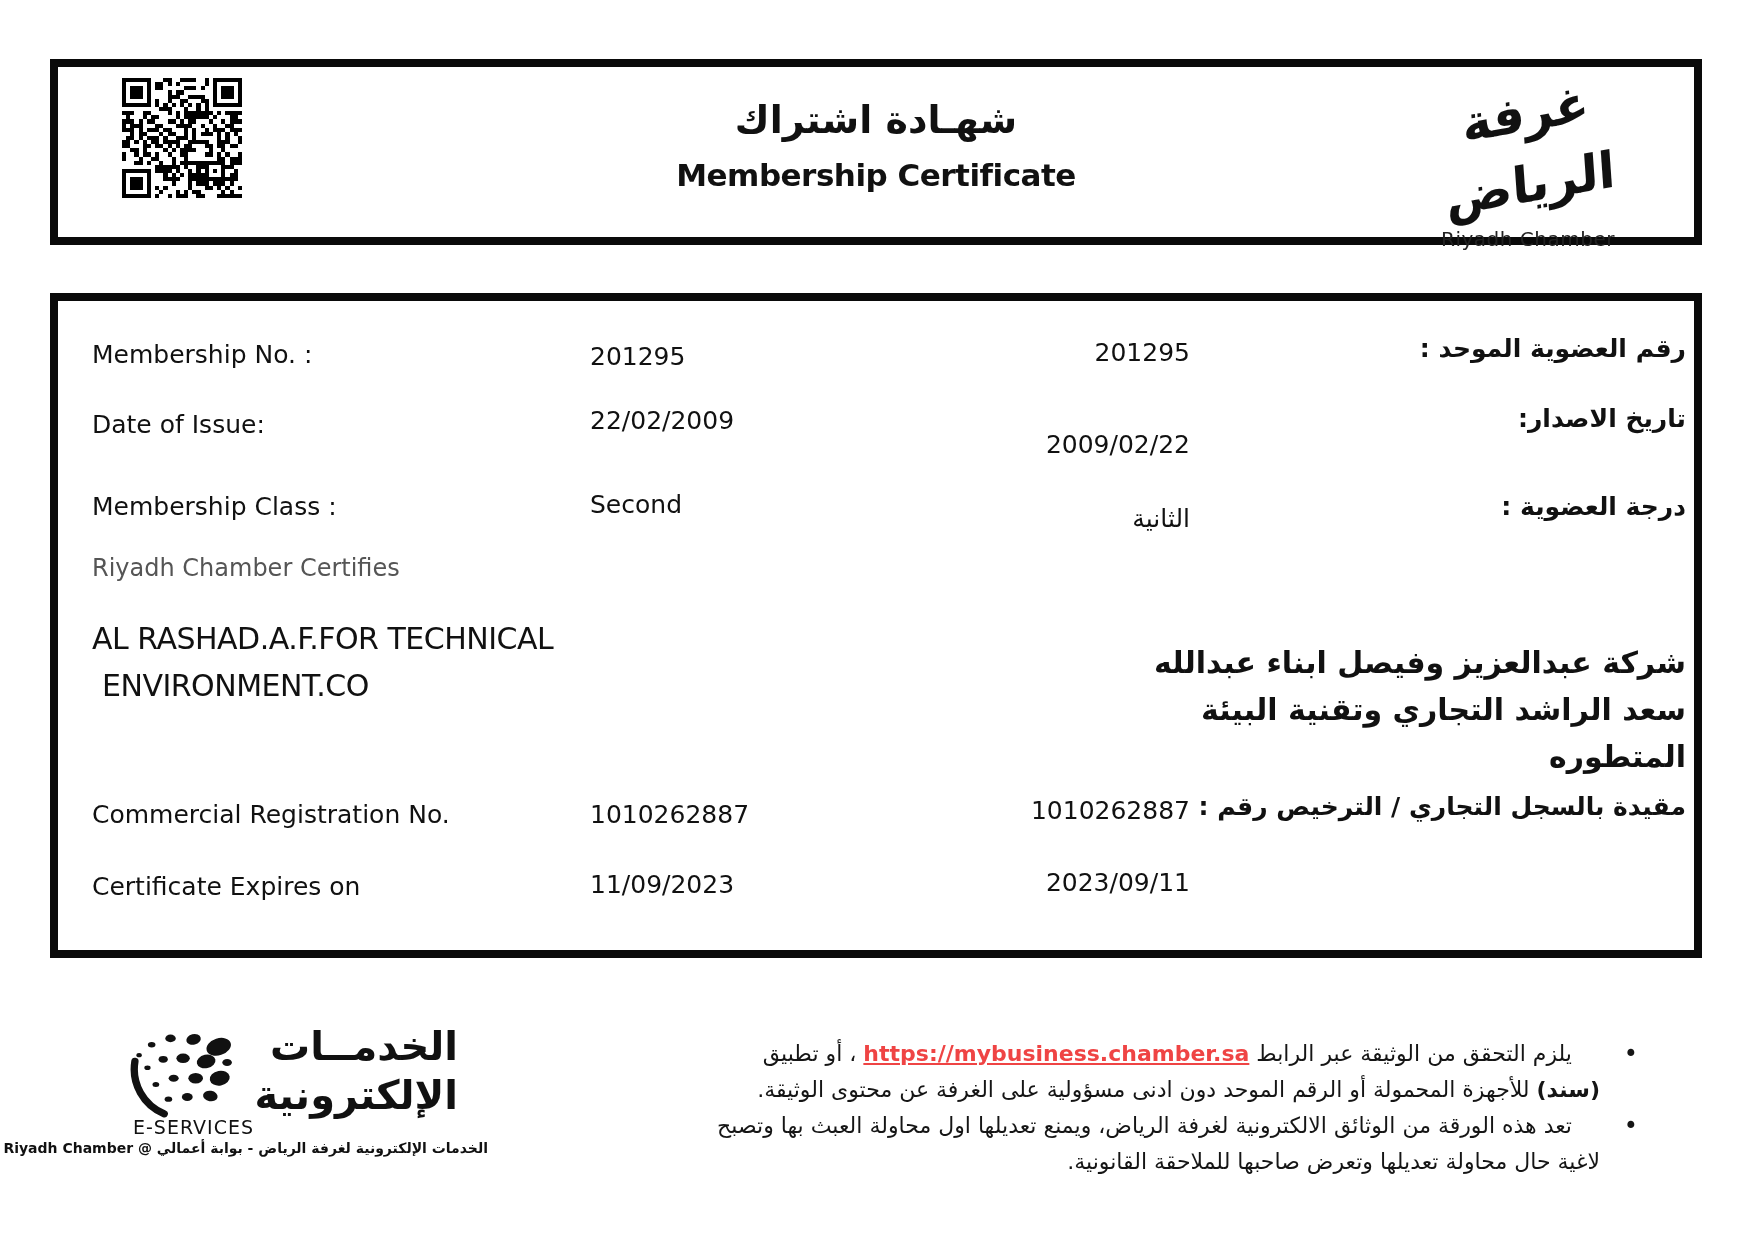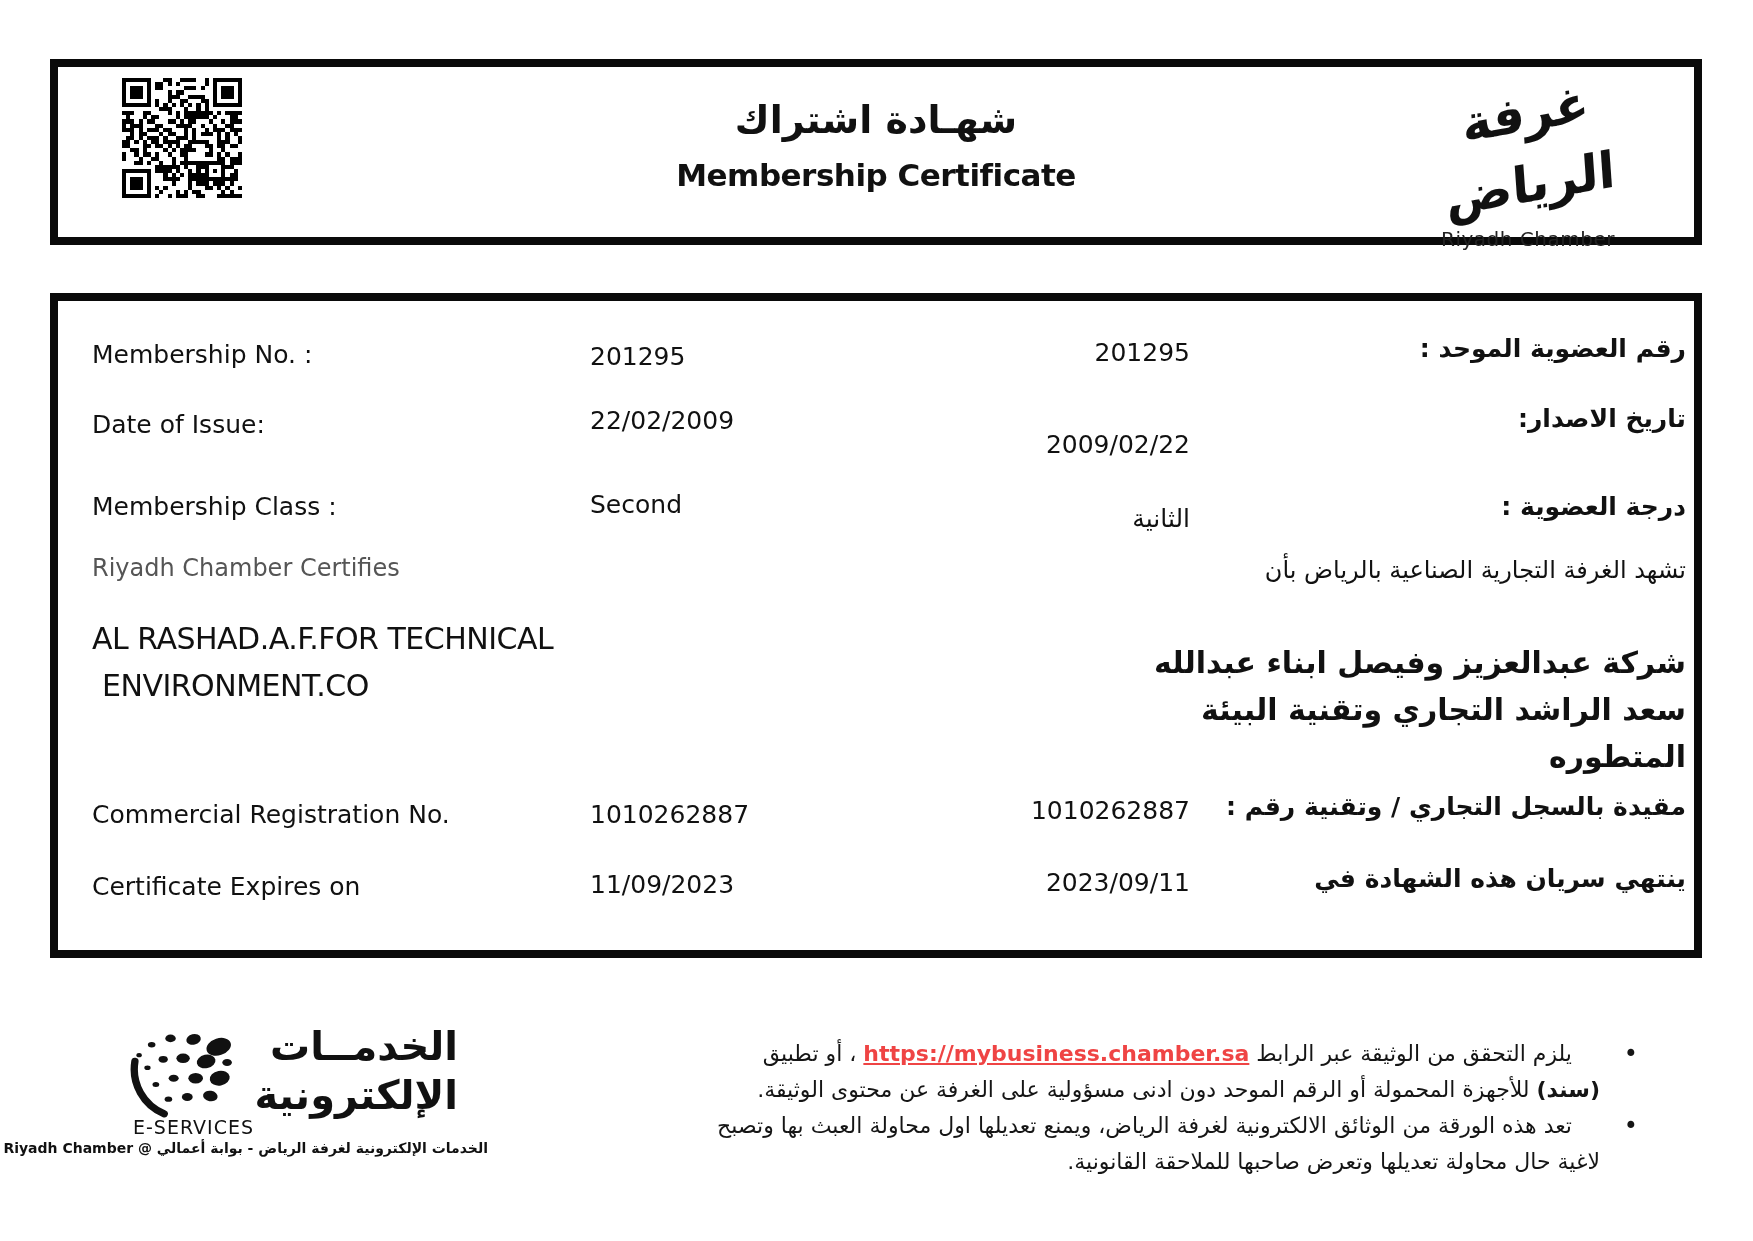--- a/index.html
+++ b/index.html
@@ -423,39 +423,37 @@
     <span class="abs val-en" style="left:532px;top:105px">22/02/2009</span>
     <span class="abs val-ar" style="right:504px;top:129px">2009/02/22</span>
     <span class="abs lbl-ar" style="right:8px;top:103px">تاريخ الاصدار:</span>
 
     <span class="abs lbl-en" style="left:34px;top:191px">Membership Class :</span>
     <span class="abs val-en" style="left:532px;top:189px">Second</span>
     <span class="abs val-ar" style="right:504px;top:203px">الثانية</span>
     <span class="abs lbl-ar" style="right:8px;top:191px">درجة العضوية :</span>
 
     <span class="abs certifies-en" style="left:34px;top:253px">Riyadh Chamber Certifies</span>
-    <span class="abs certifies-ar" style="right:8px;top:255px">تشهد الغرفة التجارية الصناعية بالرياض بأن</span>
 
     <span class="abs company-en" style="left:34px;top:320px">AL RASHAD.A.F.FOR TECHNICAL</span>
     <span class="abs company-en" style="left:44px;top:367px">ENVIRONMENT.CO</span>
     <div class="abs company-ar" style="right:8px;top:338px">
       <div>شركة عبدالعزيز وفيصل ابناء عبدالله</div>
       <div>سعد الراشد التجاري وتقنية البيئة</div>
       <div>المتطوره</div>
     </div>
 
     <span class="abs lbl-en" style="left:34px;top:499px">Commercial Registration No.</span>
     <span class="abs val-en" style="left:532px;top:499px">1010262887</span>
     <span class="abs val-ar" style="right:504px;top:495px">1010262887</span>
-    <span class="abs lbl-ar" style="right:8px;top:491px">مقيدة بالسجل التجاري / وتقنية رقم :</span>
+    <span class="abs lbl-ar" style="right:8px;top:491px">مقيدة بالسجل التجاري / الترخيص رقم :</span>
 
     <span class="abs lbl-en" style="left:34px;top:571px">Certificate Expires on</span>
     <span class="abs val-en" style="left:532px;top:569px">11/09/2023</span>
     <span class="abs val-ar" style="right:504px;top:567px">2023/09/11</span>
-    <span class="abs lbl-ar" style="right:8px;top:563px">ينتهي سريان هذه الشهادة في</span>
   </div>
 
   <svg class="globe" viewBox="0 0 120 84">
     <g fill="#111">
       <ellipse cx="96" cy="16" rx="12" ry="8" transform="rotate(-18 96 16)"></ellipse>
       <ellipse cx="72" cy="9" rx="7" ry="5" transform="rotate(-14 72 9)"></ellipse>
       <ellipse cx="50" cy="8" rx="5" ry="3.6"></ellipse>
       <ellipse cx="32" cy="14" rx="3.6" ry="2.6"></ellipse>
       <ellipse cx="20" cy="24" rx="2.6" ry="2"></ellipse>
       <ellipse cx="84" cy="30" rx="9" ry="6.4" transform="rotate(-12 84 30)"></ellipse>

